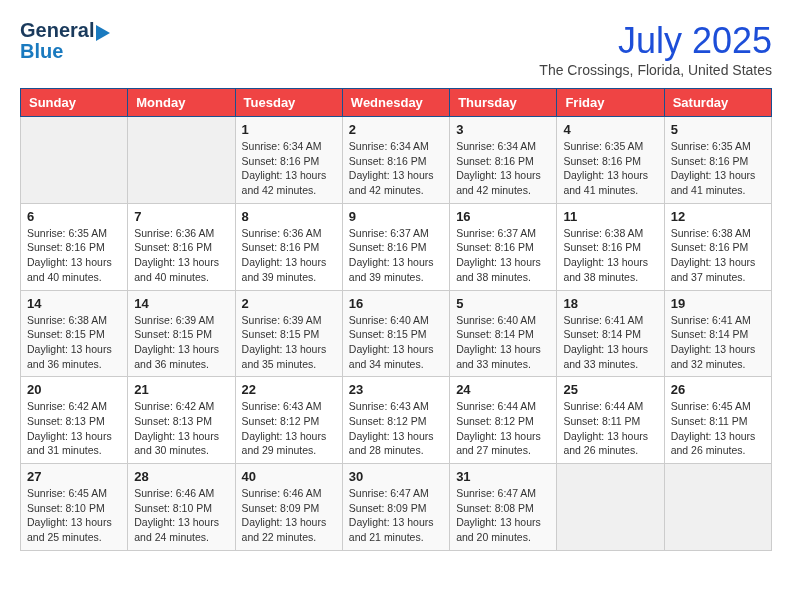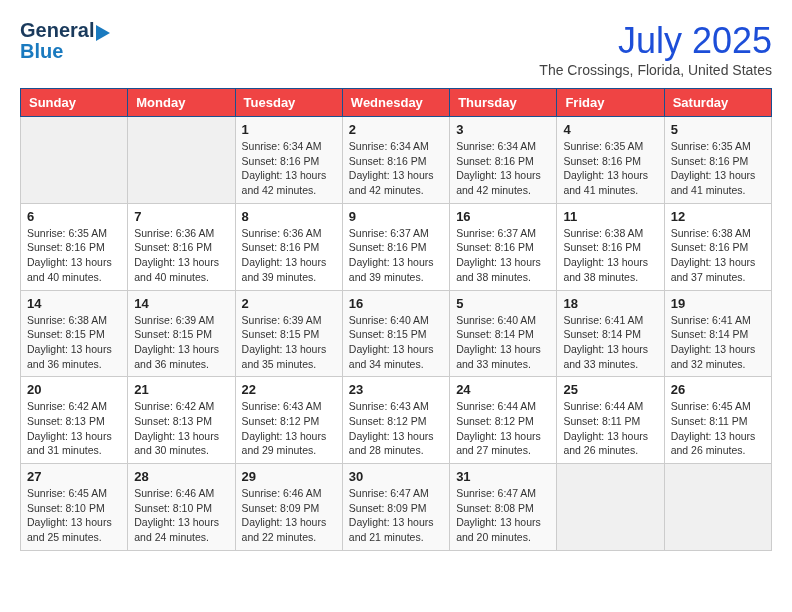--- a/index.html
+++ b/index.html
@@ -312,21 +312,21 @@
 Sunset: 8:10 PM
 Daylight: 13 hours and 25 minutes.</div>
         </td>
         <td>
           <span class="day-number">28</span>
           <div class="cell-info" style="white-space: pre-line;">Sunrise: 6:46 AM
 Sunset: 8:10 PM
 Daylight: 13 hours and 24 minutes.</div>
         </td>
         <td>
-          <span class="day-number">29</span>
+          <span class="day-number">40</span>
           <div class="cell-info" style="white-space: pre-line;">Sunrise: 6:46 AM
 Sunset: 8:09 PM
 Daylight: 13 hours and 22 minutes.</div>
         </td>
         <td>
           <span class="day-number">30</span>
           <div class="cell-info" style="white-space: pre-line;">Sunrise: 6:47 AM
 Sunset: 8:09 PM
 Daylight: 13 hours and 21 minutes.</div>
         </td>

